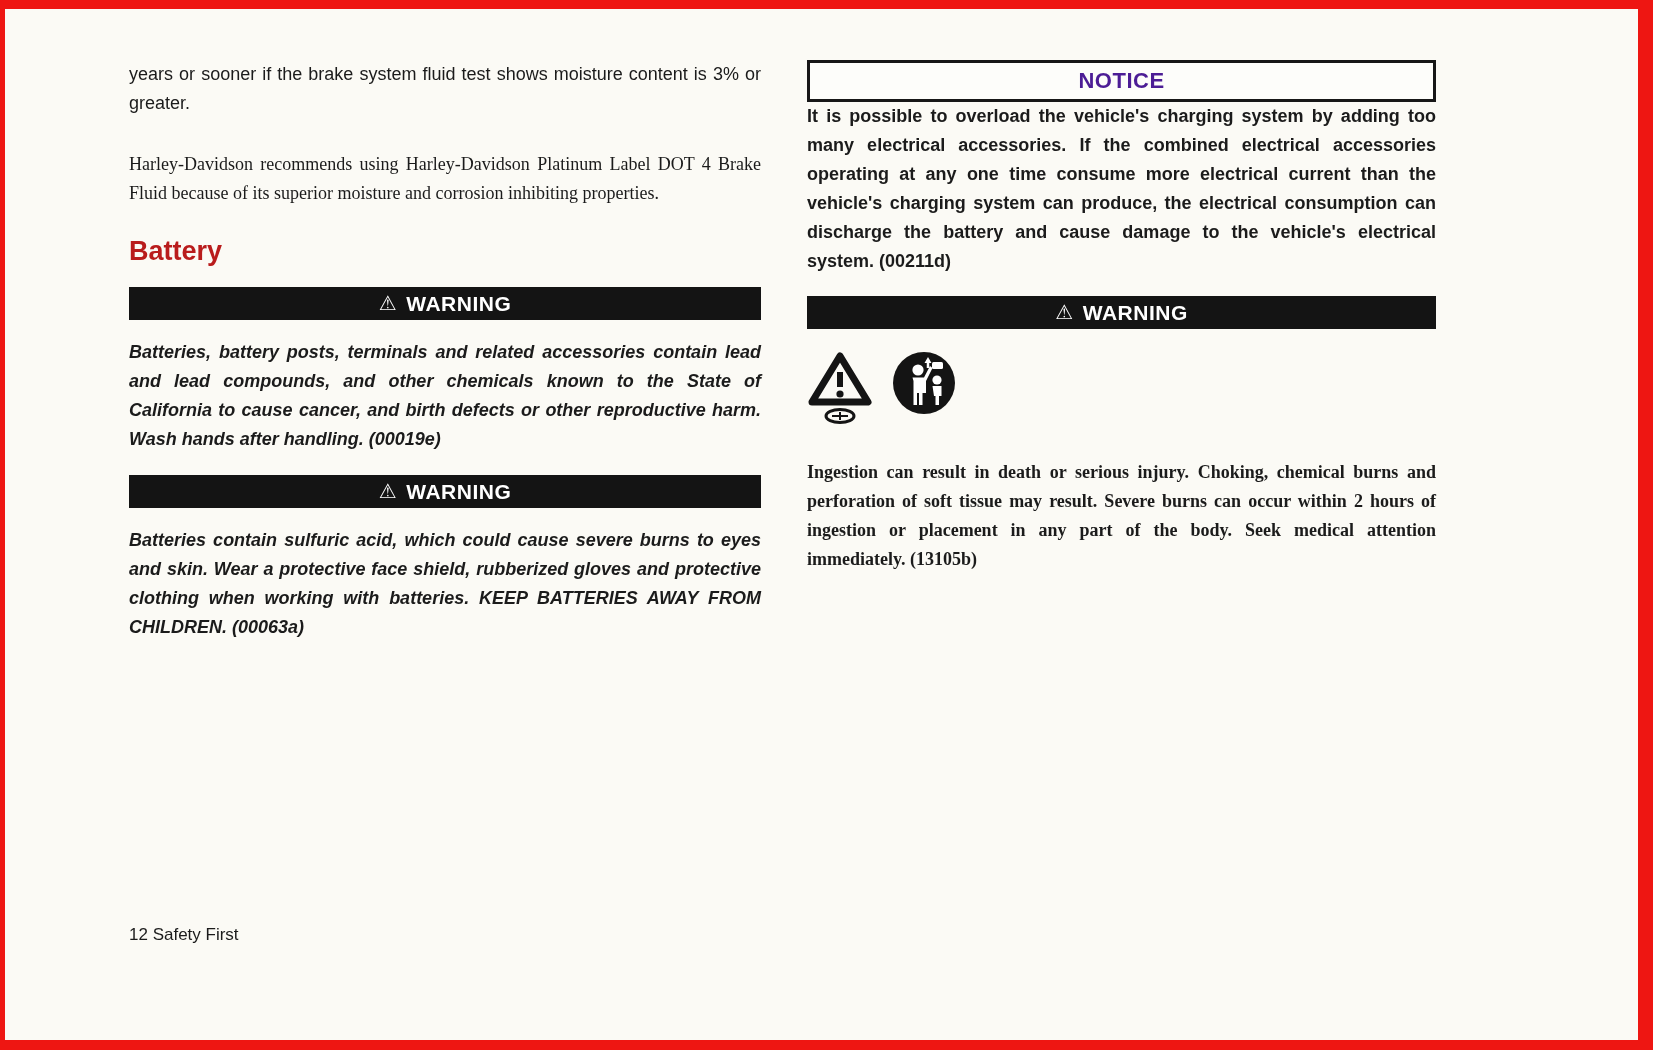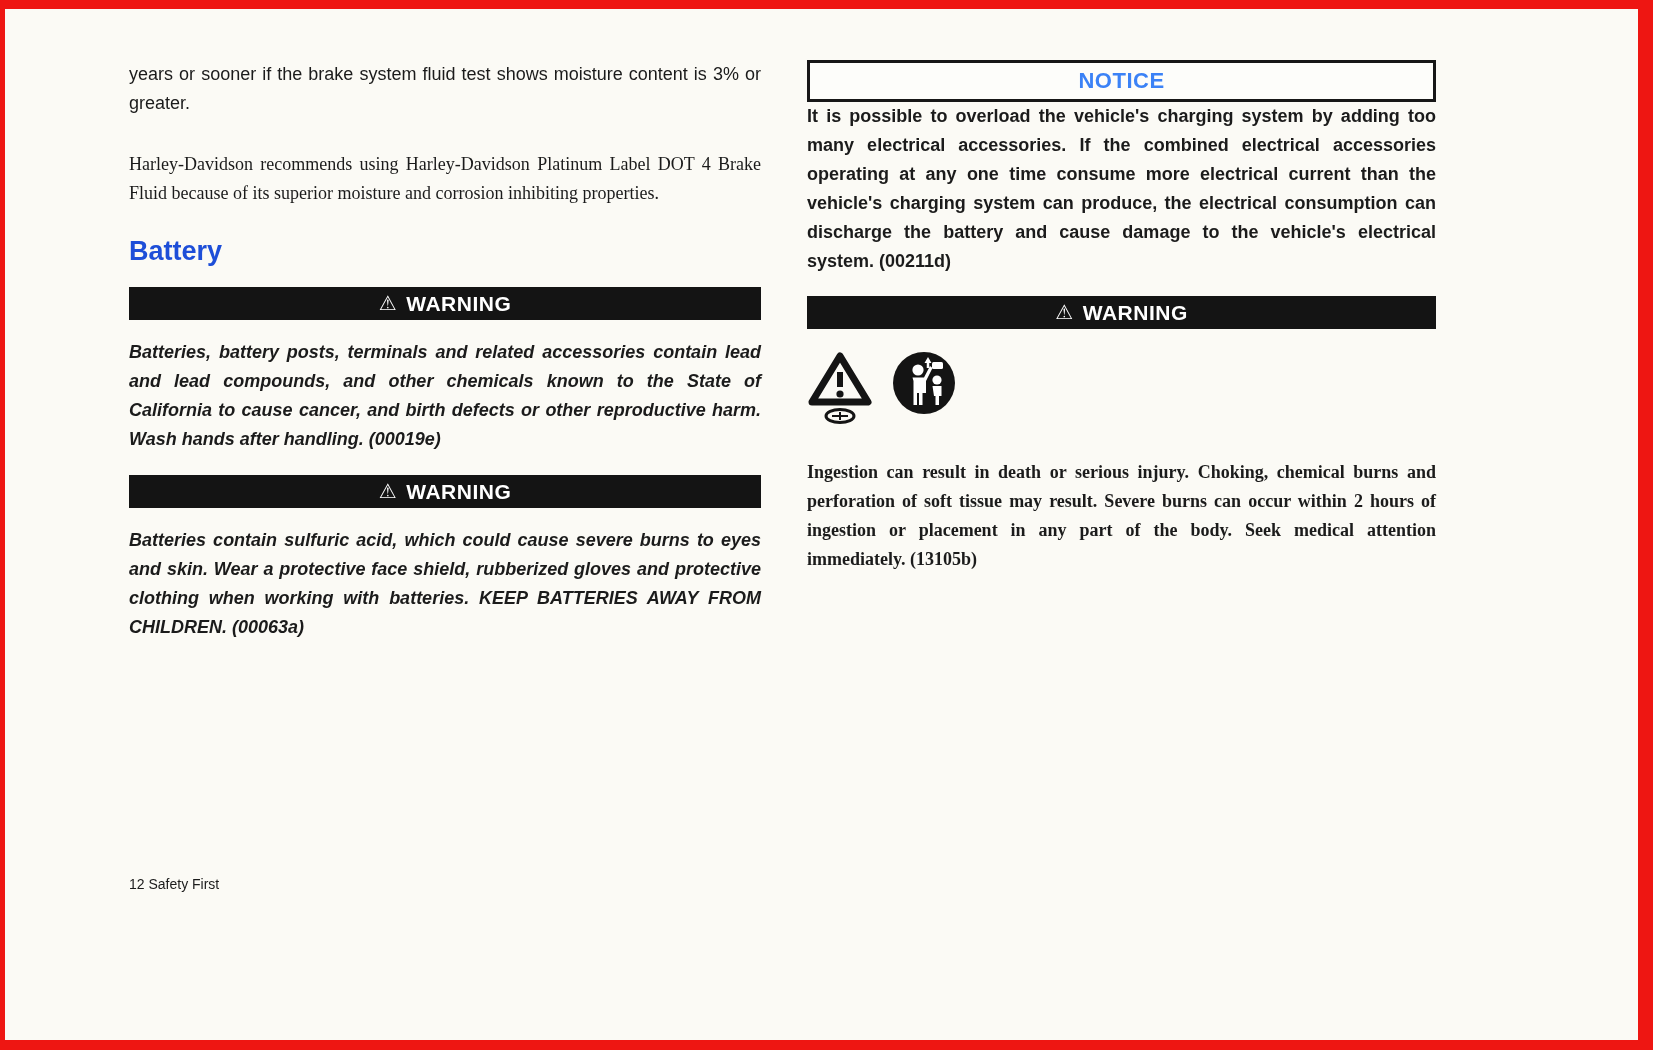--- a/index.html
+++ b/index.html
@@ -21,21 +21,21 @@
   .col{position:absolute;top:60px;}
   #col-left{left:129px;width:632px;}
   #col-right{left:807px;width:629px;}
 
   p{margin:0;font-size:18px;line-height:29px;text-align:justify;}
   p.bold{font-weight:700;}
   .mt{margin-top:32px;font-family:Liberation Serif, serif;}
 
   h2.section{
     margin:27px 0 7px 0;
-    font-size:27px;line-height:32px;font-weight:700;color:#1d4ed8;
+    font-size:27px;line-height:32px;font-weight:700;color:#b91c1c;
     text-align:left;
   }
 
   .warnbar{
     margin-top:20px;
     height:33px;
     background:#141414;
     color:#ffffff;
     display:flex;align-items:center;justify-content:center;
     font-weight:700;font-size:21px;letter-spacing:.5px;
@@ -47,34 +47,34 @@
     line-height:1;
     transform:translateY(-1px);
   }
   .warn-text{margin-top:18px;font-style:italic;}
 
   .noticebox{
     border:3px solid #171717;
     background:#fdfdfa;
     height:36px;
     display:flex;align-items:center;justify-content:center;
-    font-weight:700;font-size:22px;letter-spacing:.5px;color:#3b82f6;
+    font-weight:700;font-size:22px;letter-spacing:.5px;color:#4c1d95;
   }
   .notice-text{}
 
   .iconrow{
     margin-top:21px;
     display:flex;align-items:flex-start;gap:18px;
     height:76px;
   }
   .iconrow svg{display:block;}
 
   #footer{
-    position:absolute;left:129px;top:870px;
-    font-size:14px;line-height:28px;color:#1b1b1b;
+    position:absolute;left:129px;top:921px;
+    font-size:17px;line-height:28px;color:#1b1b1b;
   }
   .caps-text{margin-top:24px;}
 </style>
 </head>
 <body>
 
 <div id="page">
 
   <div class="edge edge-top"></div>
   <div class="edge edge-bottom"></div>

